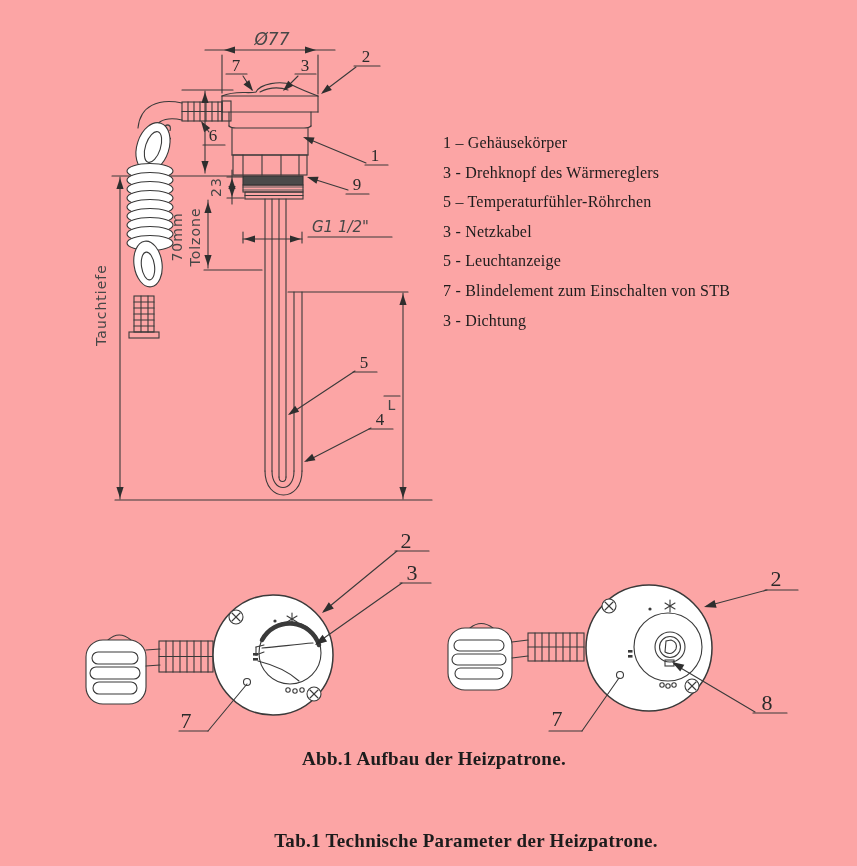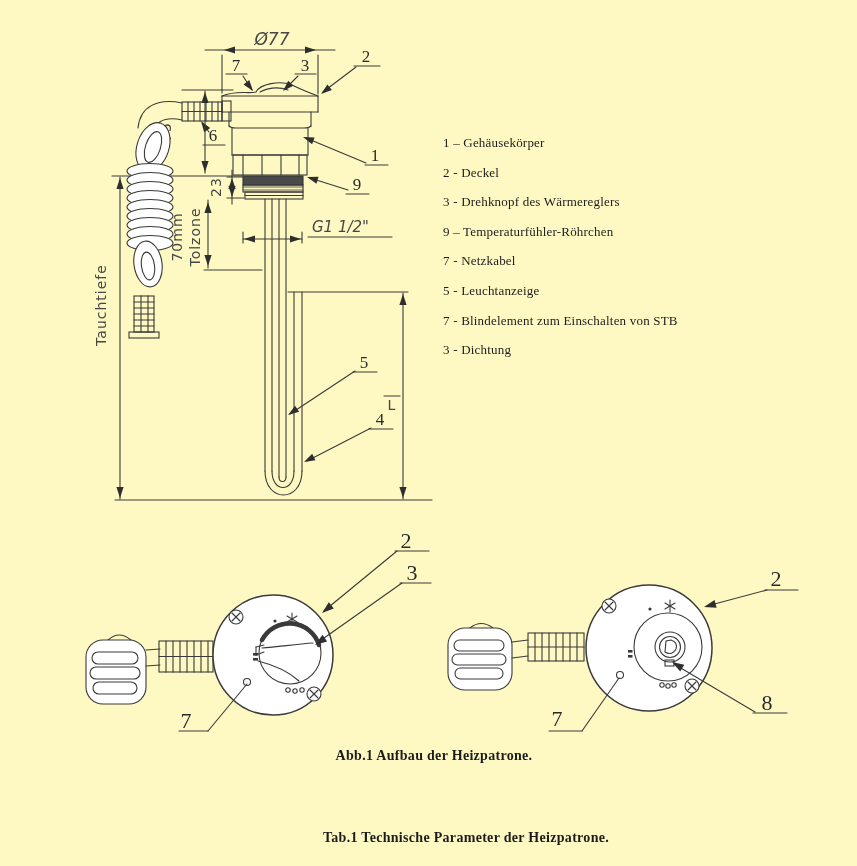--- a/index.html
+++ b/index.html
@@ -1,37 +1,37 @@
 <!DOCTYPE html>
 <html><head>
 <meta charset="utf-8">
 <style>
   html,body{margin:0;padding:0;background:#ffffff;}
-  .page{position:relative;width:857px;height:866px;background:#fef9c3;overflow:hidden;
+  .page{position:relative;width:857px;height:866px;background:#fca5a5;overflow:hidden;
         font-family:"Liberation Serif", serif;color:#1c1c1c;}
   svg{position:absolute;left:0;top:0;}
   svg line, svg path, svg rect, svg circle, svg ellipse, svg polyline{
       stroke:#3a3a3a; fill:none; stroke-width:1.1; stroke-linecap:round;}
   svg .thick{stroke-width:1.5;}
   svg .knobarc{stroke-width:4.5;}
   svg .arrow{fill:#2e2e2e; stroke:none;}
   svg .white{fill:#ffffff;}
   svg .darkband{fill:#4a4a4a; stroke:#333;}
   svg .midband{stroke:#5a5a5a;}
   svg .dotfill{fill:#3a3a3a; stroke:none;}
   svg text{fill:#333333; stroke:none;}
   .dim{font-family:"DejaVu Sans", sans-serif; font-size:14px; letter-spacing:1px; fill:#474747;}
   .dimbig{font-family:"DejaVu Sans", sans-serif; font-size:17px; font-style:italic; fill:#474747;}
   .dimth{font-family:"DejaVu Sans", sans-serif; font-size:15px; font-style:italic; fill:#474747;}
   .num{font-family:"Liberation Serif", serif; font-size:17px; fill:#2b2b2b;}
   .bignum{font-family:"Liberation Serif", serif; font-size:22px; fill:#2b2b2b;}
   .legend{position:absolute; left:443px; top:128px; width:330px;}
-  .legend-item{font-size:13px; line-height:29.6px; letter-spacing:0.2px; white-space:nowrap;}
+  .legend-item{font-size:16px; line-height:29.6px; letter-spacing:0.2px; white-space:nowrap;}
   .caption{position:absolute; transform:translateX(-50%); font-weight:bold;
-           font-size:14px; letter-spacing:0.3px; white-space:nowrap;}
+           font-size:19px; letter-spacing:0.3px; white-space:nowrap;}
   .caption-abb{left:434px; top:748px;}
   .caption-tab{left:466px; top:830px;text-align:right;}
 </style>
 </head>
 <body>
 
 <div class="page">
 
 <svg width="857" height="866" viewBox="0 0 857 866">
 
@@ -401,24 +401,23 @@
     <g>
       <text class="bignum" x="557" y="726" text-anchor="middle">7</text>
       <line x1="549" y1="731" x2="582" y2="731"></line>
       <line x1="582" y1="731" x2="619" y2="678"></line>
     </g>
   </g>
 </svg>
 
 <div class="legend">
   <div class="legend-item">1 – Gehäusekörper</div>
-  <div class="legend-item">2 - Deckel</div>
   <div class="legend-item">3 - Drehknopf des Wärmereglers</div>
-  <div class="legend-item">9 – Temperaturfühler-Röhrchen</div>
-  <div class="legend-item">7 - Netzkabel</div>
+  <div class="legend-item">5 – Temperaturfühler-Röhrchen</div>
+  <div class="legend-item">3 - Netzkabel</div>
   <div class="legend-item">5 - Leuchtanzeige</div>
   <div class="legend-item">7 - Blindelement zum Einschalten von STB</div>
   <div class="legend-item">3 - Dichtung</div>
 </div>
 
 <div class="caption caption-abb">Abb.1 Aufbau der Heizpatrone.</div>
 <div class="caption caption-tab">Tab.1 Technische Parameter der Heizpatrone.</div>
 
 </div>
 

